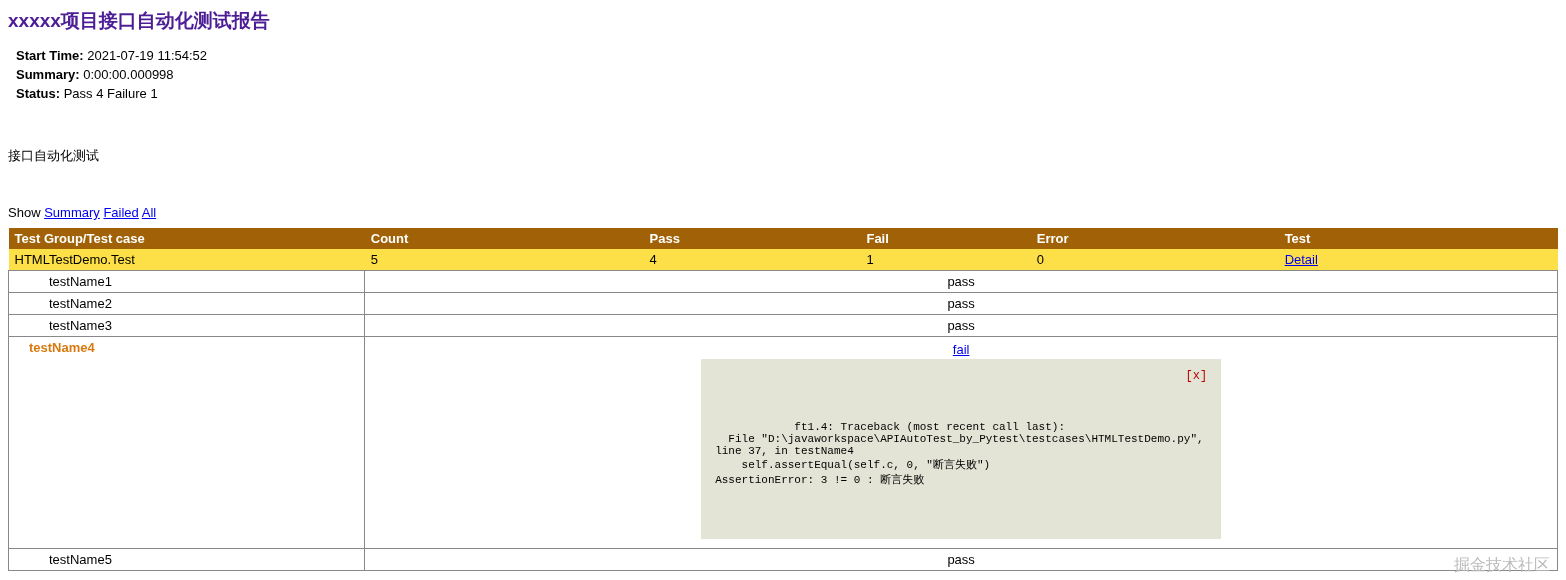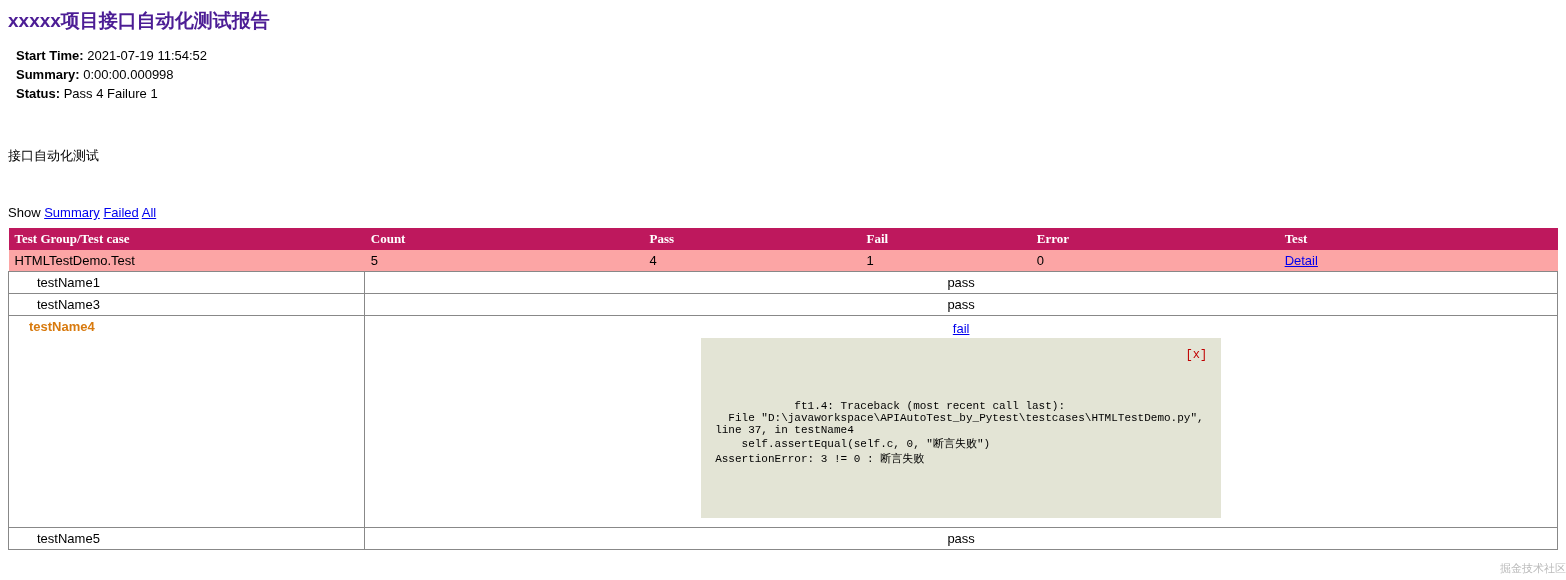--- a/index.html
+++ b/index.html
@@ -38,40 +38,39 @@
     width: 100%;
     border-collapse: collapse;
     table-layout: fixed;
   }
   th, td {
     text-align: left;
     padding: 3px 6px;
     font-size: 13px;
   }
   thead th {
-    background: #be185d;
+    background: #a16207;
     color: #fff;
     font-weight: bold;
     border: none;
-    font-family: Liberation Serif, serif;
   }
   .group-row td {
-    background: #fca5a5;
+    background: #fde047;
     color: #000;
     border: none;
   }
   .group-row td.detail-cell a {
     color: #0000EE;
     text-decoration: underline;
   }
   .case-row td {
     border: 1px solid #888;
   }
   .case-row td:first-child {
-    padding-left: 28px;
+    padding-left: 40px;
   }
   .case-row td.result-cell {
     text-align: center;
   }
   .fail-name {
     color: #d87a0e;
     font-weight: bold;
     vertical-align: middle;
   }
   .fail-row td {
@@ -111,23 +110,23 @@
     font-family: "Courier New", monospace;
     font-size: 12px;
     cursor: pointer;
   }
   .total-row td {
     border: 1px solid #888;
     font-weight: bold;
   }
   .watermark {
     position: fixed;
-    right: 0;
+    right: 16px;
     bottom: 4px;
-    font-size: 11px;
+    font-size: 16px;
     color: #bbb;
     margin-left: 20px;
   }
   col.c1 { width: 23%; }
   col.c2 { width: 18%; }
   col.c3 { width: 14%; }
   col.c4 { width: 11%; }
   col.c5 { width: 16%; }
   col.c6 { width: 18%; }
 </style>
@@ -185,20 +184,24 @@
       <td>1</td>
       <td>0</td>
       <td class="detail-cell"><a href="#">Detail</a></td>
     </tr>
 
     <tr class="case-row">
       <td>testName1</td>
       <td colspan="5" class="result-cell">pass</td>
     </tr>
     <tr class="case-row">
+      <td>testName2</td>
+      <td colspan="5" class="result-cell">pass</td>
+    </tr>
+    <tr class="case-row">
       <td>testName3</td>
       <td colspan="5" class="result-cell">pass</td>
     </tr>
 
     <tr class="fail-row">
       <td class="fail-name">testName4</td>
       <td colspan="5">
         <div class="fail-content">
           <a href="#" class="fail-link">fail</a>
           <div class="traceback-box">

